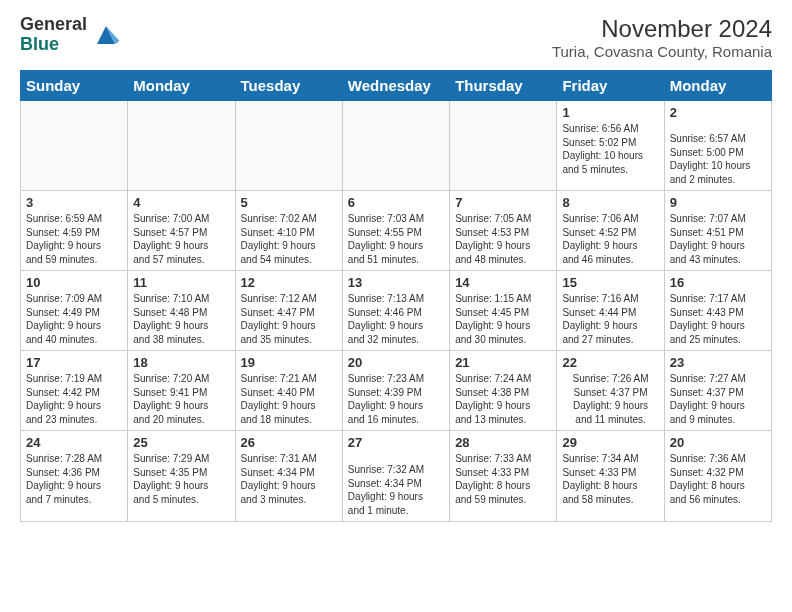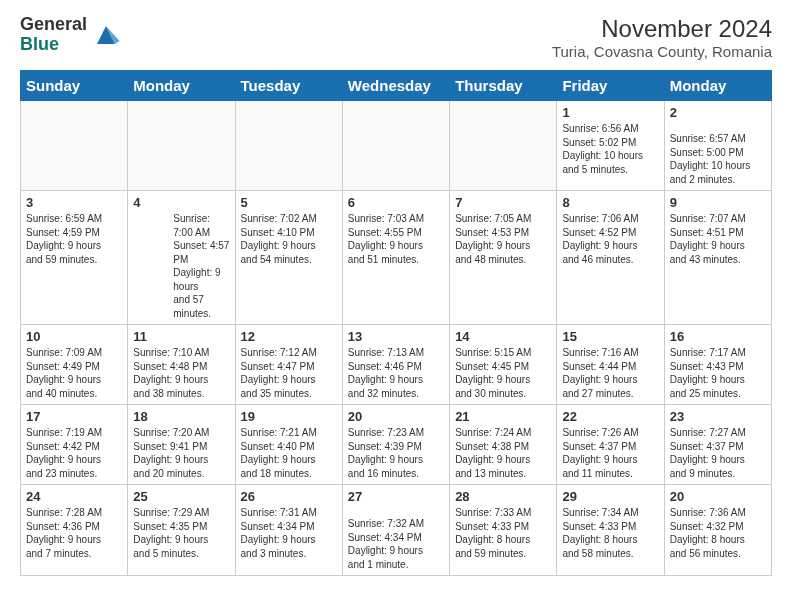--- a/index.html
+++ b/index.html
@@ -151,21 +151,21 @@
         <tr>
           <td>
             <div class="day-number">3</div>
             <div class="day-info" style="white-space: pre-line;">Sunrise: 6:59 AM
 Sunset: 4:59 PM
 Daylight: 9 hours
 and 59 minutes.</div>
           </td>
           <td>
             <div class="day-number">4</div>
-            <div class="day-info" style="white-space: pre-line; margin-left: 40px;">Sunrise: 7:00 AM
+            <div class="day-info" style="white-space: pre-line;">Sunrise: 7:00 AM
 Sunset: 4:57 PM
 Daylight: 9 hours
 and 57 minutes.</div>
           </td>
           <td>
             <div class="day-number">5</div>
             <div class="day-info" style="white-space: pre-line;">Sunrise: 7:02 AM
 Sunset: 4:10 PM
 Daylight: 9 hours
 and 54 minutes.</div>
@@ -223,21 +223,21 @@
           </td>
           <td>
             <div class="day-number">13</div>
             <div class="day-info" style="white-space: pre-line;">Sunrise: 7:13 AM
 Sunset: 4:46 PM
 Daylight: 9 hours
 and 32 minutes.</div>
           </td>
           <td>
             <div class="day-number">14</div>
-            <div class="day-info" style="white-space: pre-line;">Sunrise: 5:15 AM
+            <div class="day-info" style="white-space: pre-line;">Sunrise: 1:15 AM
 Sunset: 4:45 PM
 Daylight: 9 hours
 and 30 minutes.</div>
           </td>
           <td>
             <div class="day-number">15</div>
             <div class="day-info" style="white-space: pre-line;">Sunrise: 7:16 AM
 Sunset: 4:44 PM
 Daylight: 9 hours
 and 27 minutes.</div>
@@ -281,21 +281,21 @@
           </td>
           <td>
             <div class="day-number">21</div>
             <div class="day-info" style="white-space: pre-line;">Sunrise: 7:24 AM
 Sunset: 4:38 PM
 Daylight: 9 hours
 and 13 minutes.</div>
           </td>
           <td>
             <div class="day-number">22</div>
-            <div class="day-info" style="white-space: pre-line;">Sunrise: 7:26 AM
+            <div class="day-info" style="white-space: pre-line; text-align: center;">Sunrise: 7:26 AM
 Sunset: 4:37 PM
 Daylight: 9 hours
 and 11 minutes.</div>
           </td>
           <td>
             <div class="day-number">23</div>
             <div class="day-info" style="white-space: pre-line;">Sunrise: 7:27 AM
 Sunset: 4:37 PM
 Daylight: 9 hours
 and 9 minutes.</div>

